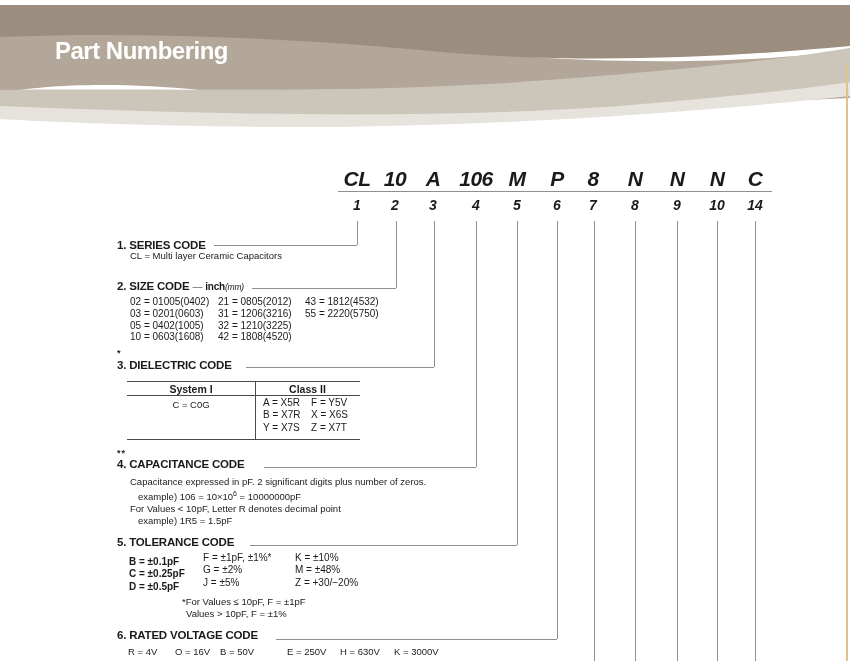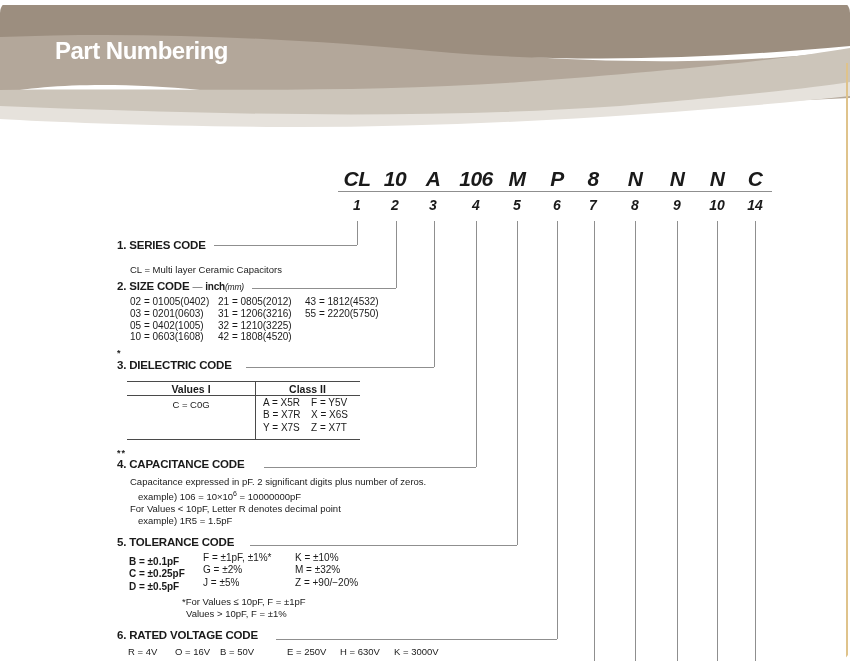--- a/index.html
+++ b/index.html
@@ -1,17 +1,17 @@
 <!DOCTYPE html>
 <html><head>
 <meta charset="utf-8">
 <style>
   html,body{margin:0;padding:0;background:#fff;}
   .page{position:relative;width:850px;height:661px;background:#ffffff;overflow:hidden;
-        font-family:"Liberation Sans",sans-serif;color:#1a1a1a;border-radius:13px;}
+        font-family:"Liberation Sans",sans-serif;color:#1a1a1a;}
   
   .hdr-svg{position:absolute;top:0;left:0;}
   .hdr-title{position:absolute;left:55px;top:38px;color:#ffffff;font-weight:bold;
              font-size:24px;line-height:26px;letter-spacing:-0.5px;}
   .gold-line{position:absolute;width:2px;background:#dfc38b;}
   
   .code-char{position:absolute;transform:translateX(-50%);font-size:21px;font-weight:bold;
              font-style:italic;letter-spacing:-0.5px;white-space:nowrap;}
   .code-num{position:absolute;transform:translateX(-50%);font-size:14px;font-weight:bold;
             font-style:italic;white-space:nowrap;}
@@ -93,21 +93,21 @@
     <div class="hline" style="left:264px;top:467px;width:212px;"></div>
     <div class="hline" style="left:250px;top:545px;width:267px;"></div>
     <div class="hline" style="left:276px;top:639px;width:281px;"></div>
   </div>
 
   <div>
     <div class="sec-title" style="left:117px;top:239px;text-align:center;">
       <span>1.</span>
       <span>SERIES CODE</span>
     </div>
-    <div class="body-txt" style="left:130px;top:264px;">CL = Multi layer Ceramic Capacitors</div>
+    <div class="body-txt" style="left:130px;top:250px;">CL = Multi layer Ceramic Capacitors</div>
   </div>
 
   <div>
     <div class="sec-title" style="left:117px;top:280px;">
       <span>2.</span>
       <span>SIZE CODE</span>
       <span class="sec2-dash">—</span>
       <span class="unit-bold">inch</span><span class="unit-paren">(mm)</span>
     </div>
     <div class="body-col" style="left:130px;top:296px;">
@@ -133,21 +133,21 @@
     <div class="sec-title" style="left:117px;top:359px;">
       <span>3.</span>
       <span>DIELECTRIC CODE</span>
     </div>
 
     <div class="rule" style="left:127px;top:381px;width:233px;"></div>
     <div class="rule" style="left:127px;top:395px;width:233px;"></div>
     <div class="rule" style="left:127px;top:439px;width:233px;"></div>
     <div class="rule-v" style="left:255px;top:381px;height:58px;"></div>
 
-    <div class="tbl-head" style="left:127px;top:383px;width:128px;">Values I</div>
+    <div class="tbl-head" style="left:127px;top:383px;width:128px;">System I</div>
     <div class="tbl-head" style="left:255px;top:383px;width:105px;">Class II</div>
 
     <div class="body-txt" style="left:127px;top:399px;width:128px;text-align:center;">C = C0G</div>
     <div class="body-col" style="left:263px;top:397px;line-height:12.3px;">
       <div>A = X5R</div>
       <div>B = X7R</div>
       <div>Y = X7S</div>
     </div>
     <div class="body-col" style="left:311px;top:397px;line-height:12.3px;">
       <div>F = Y5V</div>
@@ -178,22 +178,22 @@
       <div>C = ±0.25pF</div>
       <div>D = ±0.5pF</div>
     </div>
     <div class="body-col" style="left:203px;top:552px;line-height:12.3px;">
       <div>F = ±1pF, ±1%*</div>
       <div>G = ±2%</div>
       <div>J = ±5%</div>
     </div>
     <div class="body-col" style="left:295px;top:552px;line-height:12.3px;">
       <div>K = ±10%</div>
-      <div>M = ±32%</div>
-      <div>Z = +90/−20%</div>
+      <div>M = ±48%</div>
+      <div>Z = +30/−20%</div>
     </div>
     <div class="body-txt" style="left:182px;top:596px;">*For Values ≤ 10pF, F = ±1pF</div>
     <div class="body-txt" style="left:186px;top:608px;">Values &gt; 10pF, F = ±1%</div>
   </div>
 
   <div>
     <div class="sec-title" style="left:117px;top:629px;">
       <span>6.</span>
       <span>RATED VOLTAGE CODE</span>
     </div>

